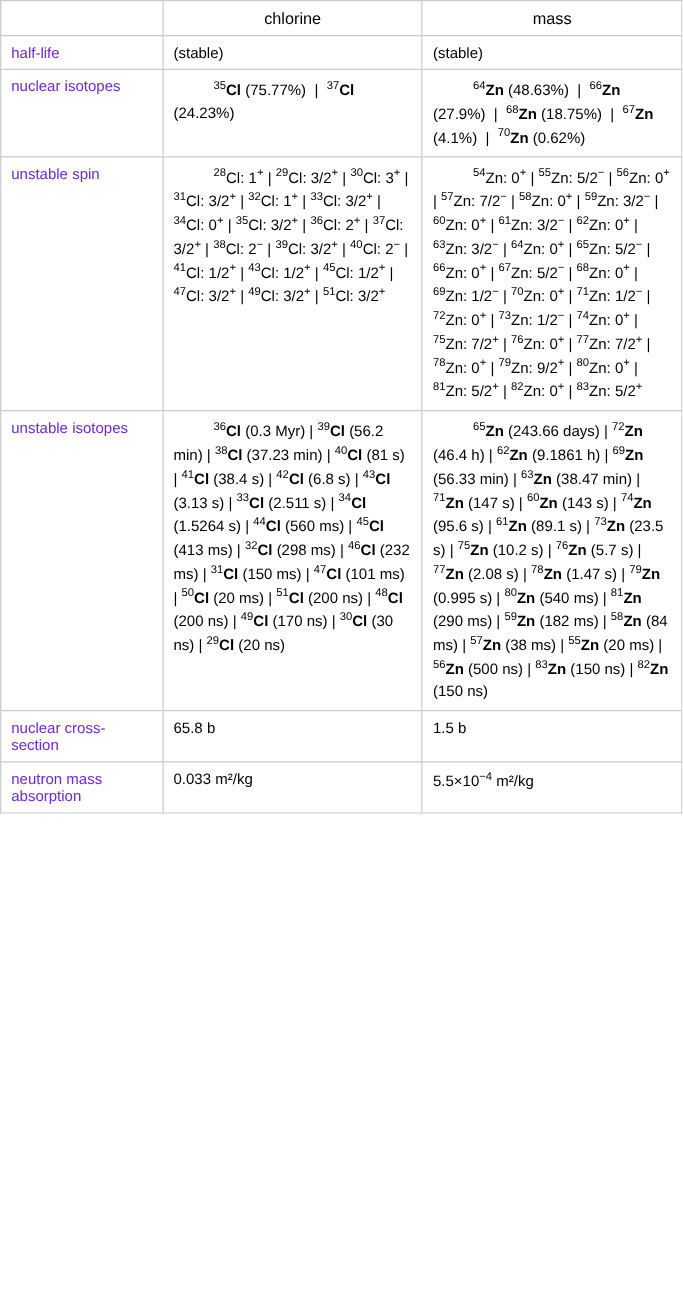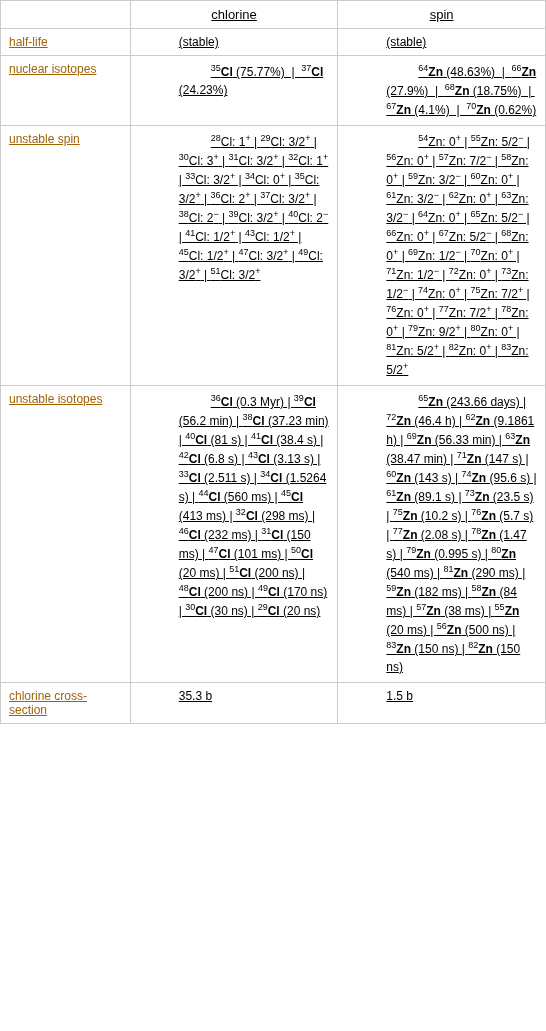--- a/index.html
+++ b/index.html
@@ -10,36 +10,34 @@
       width: 546px;
     }
     table {
       width: 546px;
       border-collapse: collapse;
     }
     td, th {
       border: 1px solid #ccc;
       padding: 6px 8px;
       vertical-align: top;
-      text-decoration: underline;
     }
     th {
       text-align: center;
       font-weight: normal;
       background: #fff;
       font-size: 13px;
     }
     .row-label {
       width: 130px;
-      color: #a16207;
+      color: #6d28d9;
       font-size: 12px;
     }
     .col-chlorine, .col-zinc {
       width: 208px;
-      padding-left: 48px;
     }
     sup {
       font-size: 0.75em;
       vertical-align: super;
     }
     .isotope-bold {
       font-weight: bold;
     }
     .cell-content {
       line-height: 1.5;
@@ -47,21 +45,21 @@
     }
   </style>
 </head>
 <body>
 
 <table>
   <thead>
     <tr>
       <th></th>
       <th>chlorine</th>
-      <th>spin</th>
+      <th>mass</th>
     </tr>
   </thead>
   <tbody>
 
     <tr>
       <td class="row-label">half-life</td>
       <td class="col-chlorine">(stable)</td>
       <td class="col-zinc">(stable)</td>
     </tr>
 
@@ -101,19 +99,26 @@
         </span>
       </td>
       <td class="col-zinc">
         <span class="cell-content">
           <sup>65</sup><span class="isotope-bold">Zn</span> (243.66 days) | <sup>72</sup><span class="isotope-bold">Zn</span> (46.4 h) | <sup>62</sup><span class="isotope-bold">Zn</span> (9.1861 h) | <sup>69</sup><span class="isotope-bold">Zn</span> (56.33 min) | <sup>63</sup><span class="isotope-bold">Zn</span> (38.47 min) | <sup>71</sup><span class="isotope-bold">Zn</span> (147 s) | <sup>60</sup><span class="isotope-bold">Zn</span> (143 s) | <sup>74</sup><span class="isotope-bold">Zn</span> (95.6 s) | <sup>61</sup><span class="isotope-bold">Zn</span> (89.1 s) | <sup>73</sup><span class="isotope-bold">Zn</span> (23.5 s) | <sup>75</sup><span class="isotope-bold">Zn</span> (10.2 s) | <sup>76</sup><span class="isotope-bold">Zn</span> (5.7 s) | <sup>77</sup><span class="isotope-bold">Zn</span> (2.08 s) | <sup>78</sup><span class="isotope-bold">Zn</span> (1.47 s) | <sup>79</sup><span class="isotope-bold">Zn</span> (0.995 s) | <sup>80</sup><span class="isotope-bold">Zn</span> (540 ms) | <sup>81</sup><span class="isotope-bold">Zn</span> (290 ms) | <sup>59</sup><span class="isotope-bold">Zn</span> (182 ms) | <sup>58</sup><span class="isotope-bold">Zn</span> (84 ms) | <sup>57</sup><span class="isotope-bold">Zn</span> (38 ms) | <sup>55</sup><span class="isotope-bold">Zn</span> (20 ms) | <sup>56</sup><span class="isotope-bold">Zn</span> (500 ns) | <sup>83</sup><span class="isotope-bold">Zn</span> (150 ns) | <sup>82</sup><span class="isotope-bold">Zn</span> (150 ns)
         </span>
       </td>
     </tr>
 
     <tr>
-      <td class="row-label">chlorine cross-section</td>
-      <td class="col-chlorine">35.3 b</td>
+      <td class="row-label">nuclear cross-section</td>
+      <td class="col-chlorine">65.8 b</td>
       <td class="col-zinc">1.5 b</td>
     </tr>
 
+    <tr>
+      <td class="row-label">neutron mass absorption</td>
+      <td class="col-chlorine">0.033 m²/kg</td>
+      <td class="col-zinc">
+        5.5×10<sup>−4</sup> m²/kg
+      </td>
+    </tr>
   </tbody>
 </table>
 
 </body></html>

